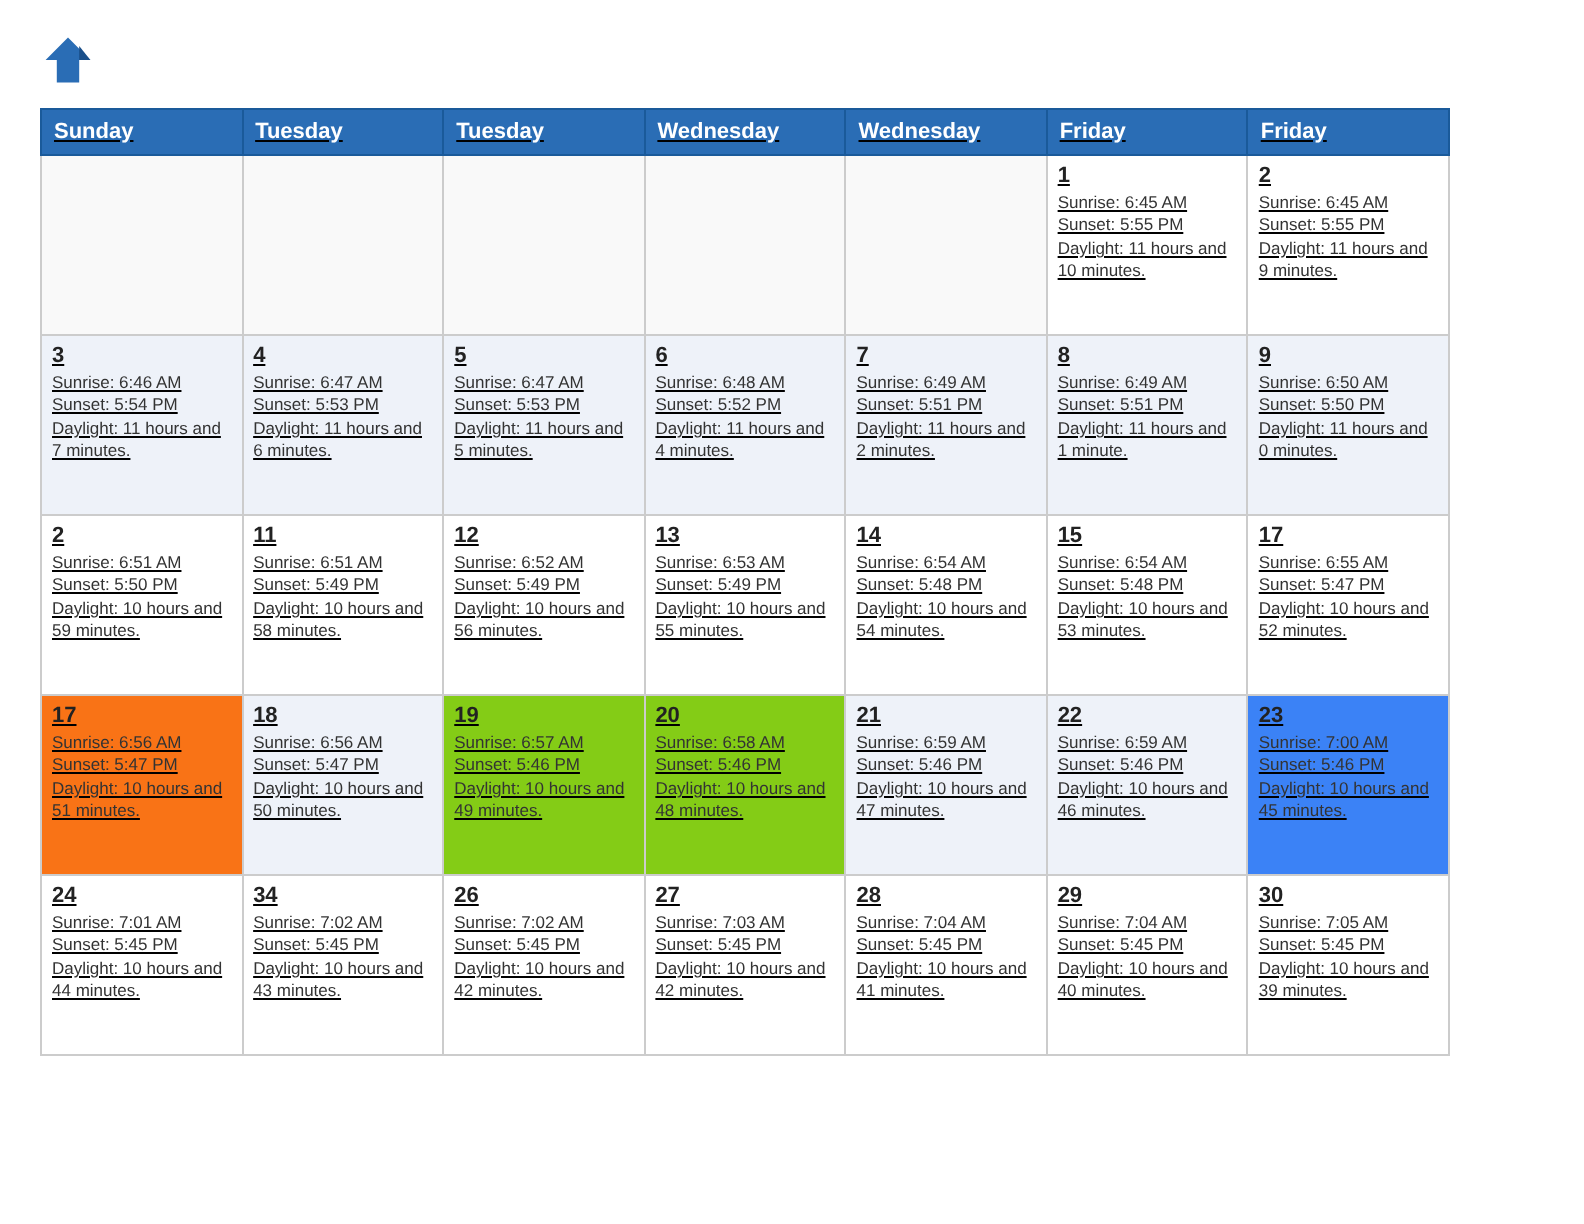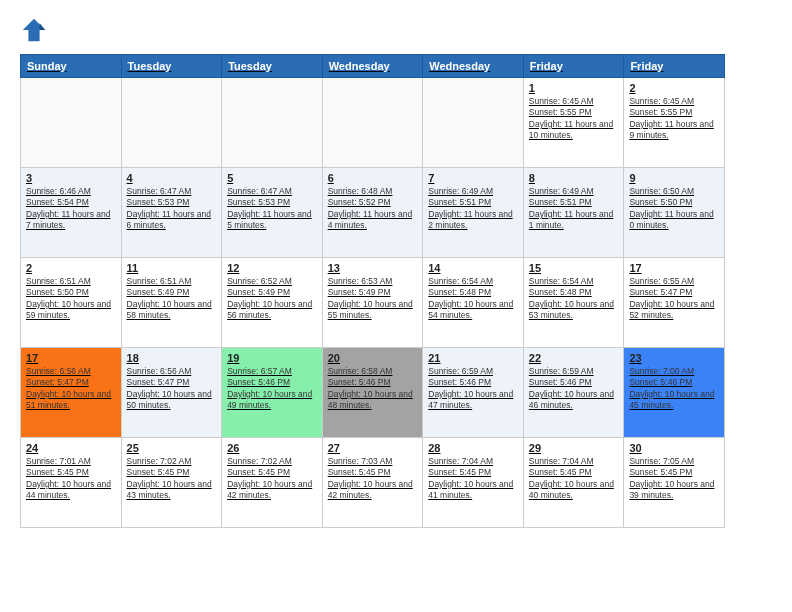--- a/index.html
+++ b/index.html
@@ -213,25 +213,25 @@
         </tr>
         <tr>
           <td style="background: #f97316;">
             <div class="day-number">17</div>
             <div class="day-info">Sunrise: 6:56 AM<br>Sunset: 5:47 PM<br>Daylight: 10 hours and 51 minutes.</div>
           </td>
           <td style="background: rgb(238, 242, 249);">
             <div class="day-number">18</div>
             <div class="day-info">Sunrise: 6:56 AM<br>Sunset: 5:47 PM<br>Daylight: 10 hours and 50 minutes.</div>
           </td>
-          <td style="background: #86efac;">
+          <td style="background: #84cc16;">
             <div class="day-number">19</div>
             <div class="day-info">Sunrise: 6:57 AM<br>Sunset: 5:46 PM<br>Daylight: 10 hours and 49 minutes.</div>
           </td>
-          <td style="background: #a3a3a3;">
+          <td style="background: #84cc16;">
             <div class="day-number">20</div>
             <div class="day-info">Sunrise: 6:58 AM<br>Sunset: 5:46 PM<br>Daylight: 10 hours and 48 minutes.</div>
           </td>
           <td style="background: rgb(238, 242, 249);">
             <div class="day-number">21</div>
             <div class="day-info">Sunrise: 6:59 AM<br>Sunset: 5:46 PM<br>Daylight: 10 hours and 47 minutes.</div>
           </td>
           <td style="background: rgb(238, 242, 249);">
             <div class="day-number">22</div>
             <div class="day-info">Sunrise: 6:59 AM<br>Sunset: 5:46 PM<br>Daylight: 10 hours and 46 minutes.</div>
@@ -240,21 +240,21 @@
             <div class="day-number">23</div>
             <div class="day-info">Sunrise: 7:00 AM<br>Sunset: 5:46 PM<br>Daylight: 10 hours and 45 minutes.</div>
           </td>
         </tr>
         <tr>
           <td>
             <div class="day-number">24</div>
             <div class="day-info">Sunrise: 7:01 AM<br>Sunset: 5:45 PM<br>Daylight: 10 hours and 44 minutes.</div>
           </td>
           <td>
-            <div class="day-number">25</div>
+            <div class="day-number">34</div>
             <div class="day-info">Sunrise: 7:02 AM<br>Sunset: 5:45 PM<br>Daylight: 10 hours and 43 minutes.</div>
           </td>
           <td>
             <div class="day-number">26</div>
             <div class="day-info">Sunrise: 7:02 AM<br>Sunset: 5:45 PM<br>Daylight: 10 hours and 42 minutes.</div>
           </td>
           <td>
             <div class="day-number">27</div>
             <div class="day-info">Sunrise: 7:03 AM<br>Sunset: 5:45 PM<br>Daylight: 10 hours and 42 minutes.</div>
           </td>

